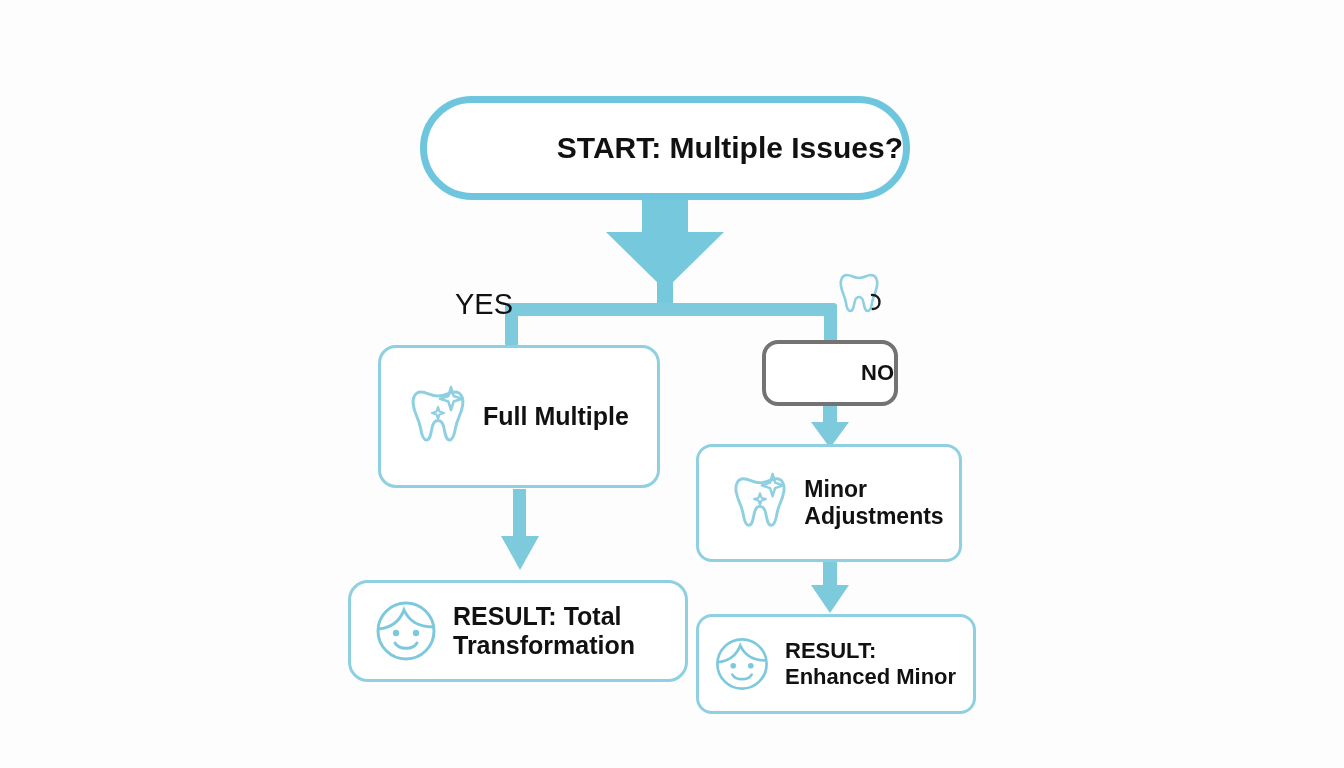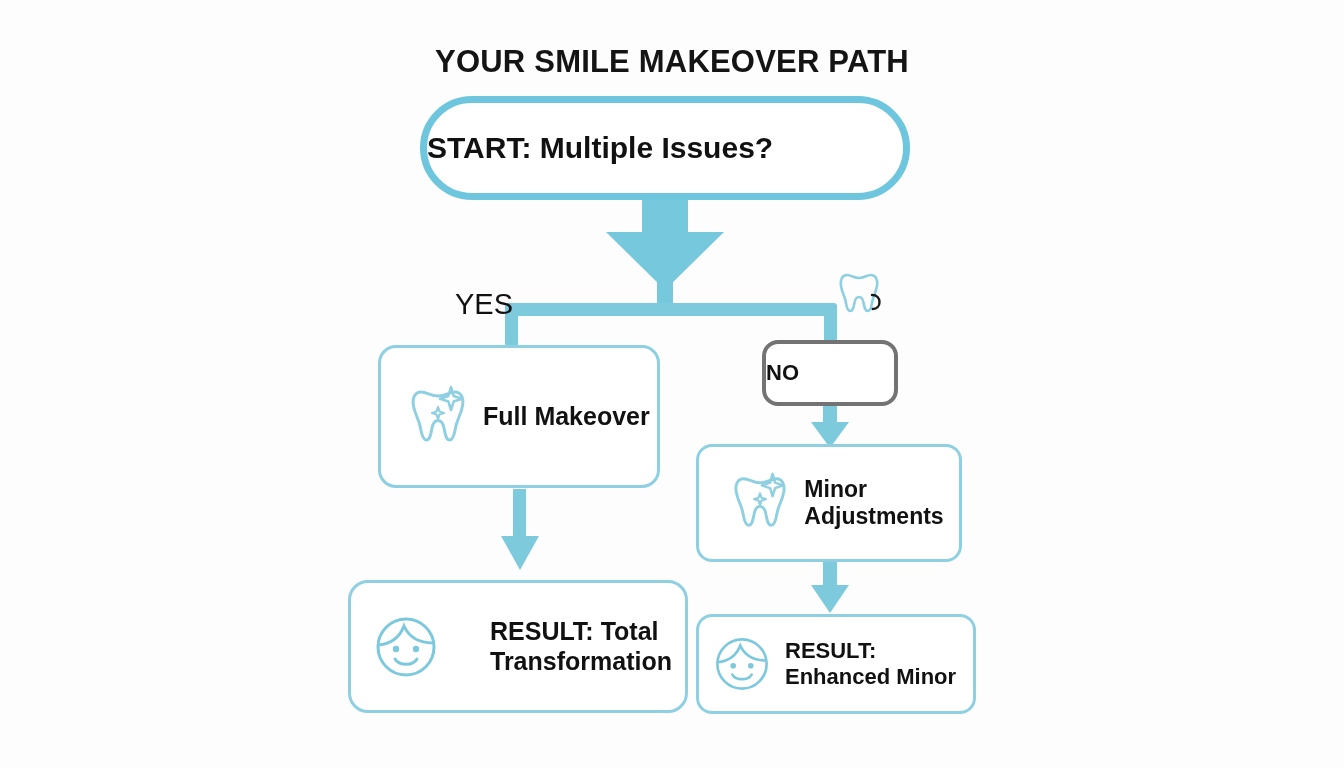--- a/index.html
+++ b/index.html
@@ -31,21 +31,21 @@
     color: #141414;
     white-space: nowrap;
   }
   
   .node {
     position: absolute;
     box-sizing: border-box;
     background: #ffffff;
     display: flex;
     align-items: center;
-    justify-content: flex-start;
+    justify-content: flex-end;
   }
   .node-label {
     font-weight: bold;
     color: #111111;
     line-height: 1.18;
     text-align: left;
     white-space: pre-line;
   }
   
   #node-start {
@@ -95,26 +95,25 @@
     border-radius: 16px;
     justify-content: center;
     padding-left: 16px;
   }
   #node-minor-adjustments .node-label { font-size: 23px; }
   
   #node-result-total {
     left: 348px;
     top: 580px;
     width: 340px;
-    height: 133px;
+    height: 102px;
     border: 3px solid #8ed0e2;
     border-radius: 20px;
     justify-content: flex-start;
     padding-left: 22px;
-    gap: 37px;
   }
   #node-result-total .node-label { font-size: 25px; }
   
   #node-result-enhanced {
     left: 696px;
     top: 614px;
     width: 280px;
     height: 100px;
     border: 3px solid #8ed0e2;
     border-radius: 16px;
@@ -153,21 +152,20 @@
     top: 266px;
     width: 52px;
     height: 52px;
   }
 </style>
 </head>
 <body>
 
 <div id="canvas">
 
-  <div id="title">YOUR SMILE MAKEOVER PATH</div>
 
   <svg id="connectors" viewBox="0 0 1344 768" xmlns="http://www.w3.org/2000/svg">
 
     <g>
       <rect x="642" y="198" width="46" height="36" fill="#76c8dd"></rect>
       <polygon points="606,232 724,232 665,290" fill="#76c8dd"></polygon>
       <rect x="657" y="278" width="16" height="26" fill="#76c8dd"></rect>
     </g>
 
     <g>
@@ -214,21 +212,21 @@
   <div id="node-full-makeover" class="node">
     <svg class="node-icon" width="62" height="68" viewBox="0 0 62 68" xmlns="http://www.w3.org/2000/svg">
       <path d="M14 9 C8 9 5 15 6.5 23 C8 32 12 36 13.5 45 C14.5 51 16 57 19.5 57
                C23 57 23.8 51 25 45 C26 40 27.5 37.5 31 37.5
                C34.5 37.5 36 40 37 45 C38.2 51 39 57 42.5 57
                C46 57 47.5 51 48.5 45 C50 36 54 32 55.5 23
                C57 15 54 9 48 9 C42 9 38.5 13 31 13 C23.5 13 20 9 14 9 Z" fill="none" stroke="#8ed0e2" stroke-width="3" stroke-linejoin="round"></path>
       <path d="M44 4 L46.6 13 L55 15.8 L46.6 18.6 L44 27 L41.4 18.6 L33 15.8 L41.4 13 Z" fill="none" stroke="#8ed0e2" stroke-width="2.6" stroke-linejoin="round"></path>
       <path d="M31 24 L32.5 28.5 L37 30 L32.5 31.5 L31 36 L29.5 31.5 L25 30 L29.5 28.5 Z" fill="none" stroke="#8ed0e2" stroke-width="2.2" stroke-linejoin="round"></path>
     </svg>
-    <span class="node-label">Full Makeover</span>
+    <span class="node-label">Full Multiple</span>
   </div>
 
   <div id="node-minor-adjustments" class="node">
     <svg class="node-icon" width="60" height="66" viewBox="0 0 62 68" xmlns="http://www.w3.org/2000/svg">
       <path d="M14 9 C8 9 5 15 6.5 23 C8 32 12 36 13.5 45 C14.5 51 16 57 19.5 57
                C23 57 23.8 51 25 45 C26 40 27.5 37.5 31 37.5
                C34.5 37.5 36 40 37 45 C38.2 51 39 57 42.5 57
                C46 57 47.5 51 48.5 45 C50 36 54 32 55.5 23
                C57 15 54 9 48 9 C42 9 38.5 13 31 13 C23.5 13 20 9 14 9 Z" fill="none" stroke="#8ed0e2" stroke-width="3" stroke-linejoin="round"></path>
       <path d="M44 4 L46.6 13 L55 15.8 L46.6 18.6 L44 27 L41.4 18.6 L33 15.8 L41.4 13 Z" fill="none" stroke="#8ed0e2" stroke-width="2.6" stroke-linejoin="round"></path>

